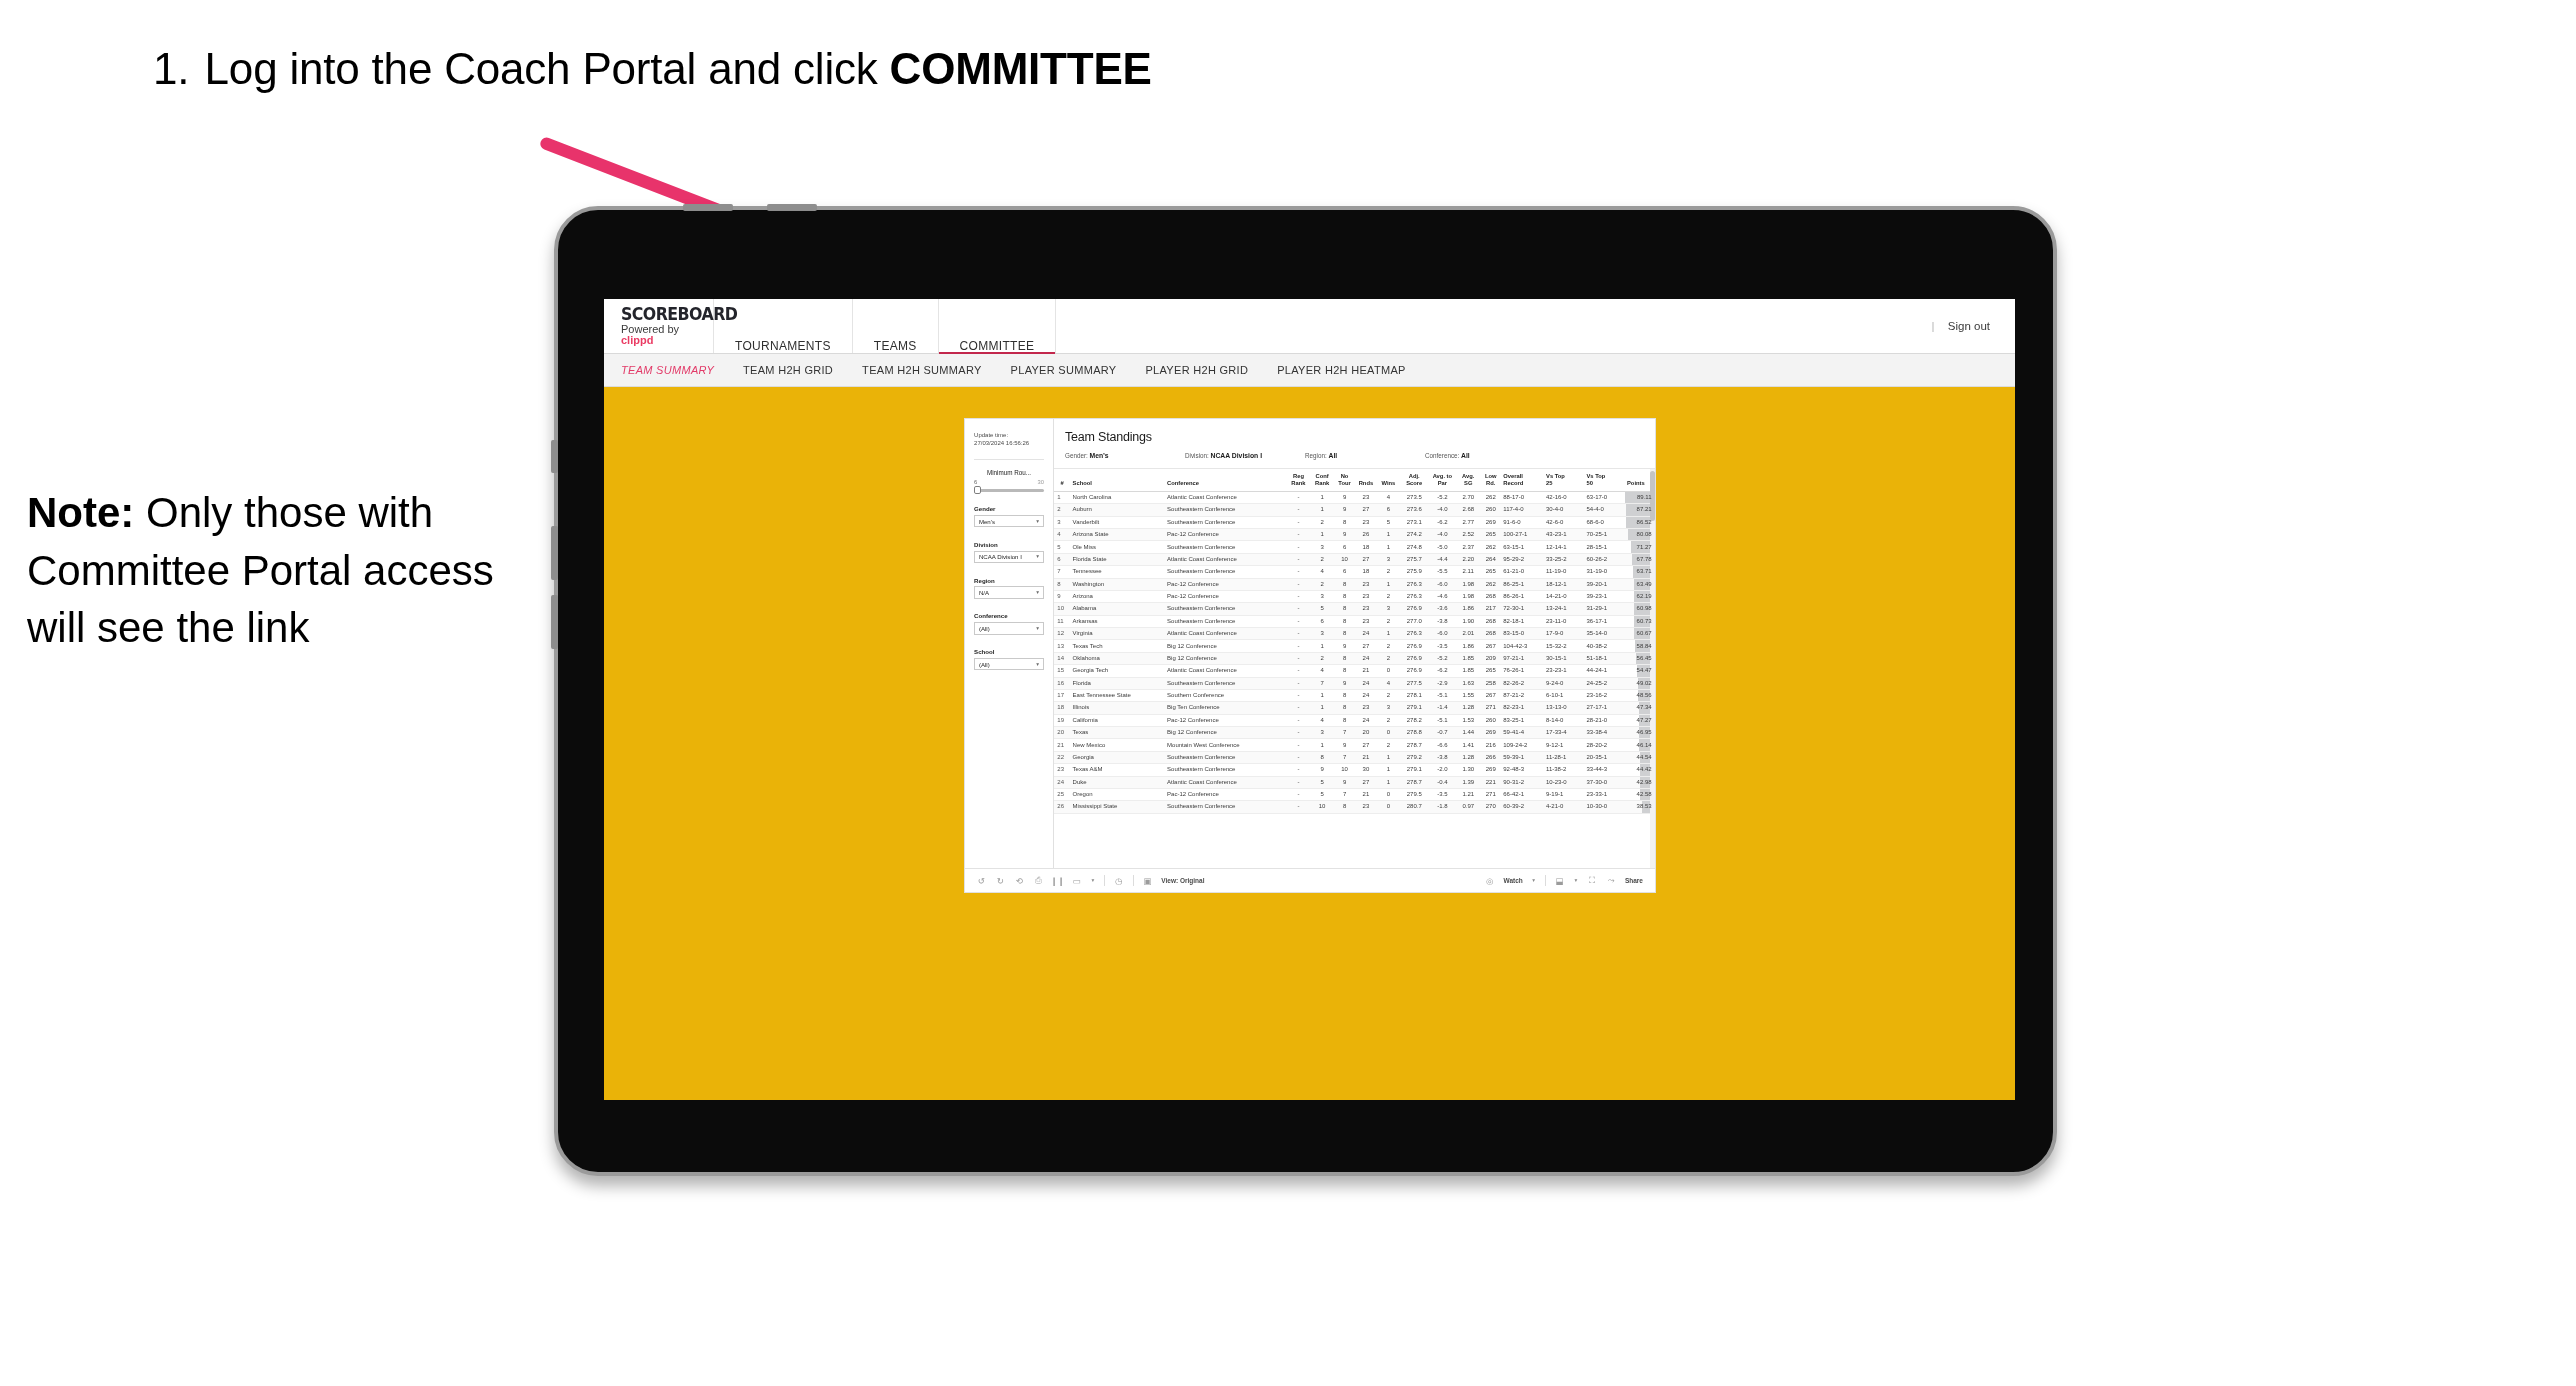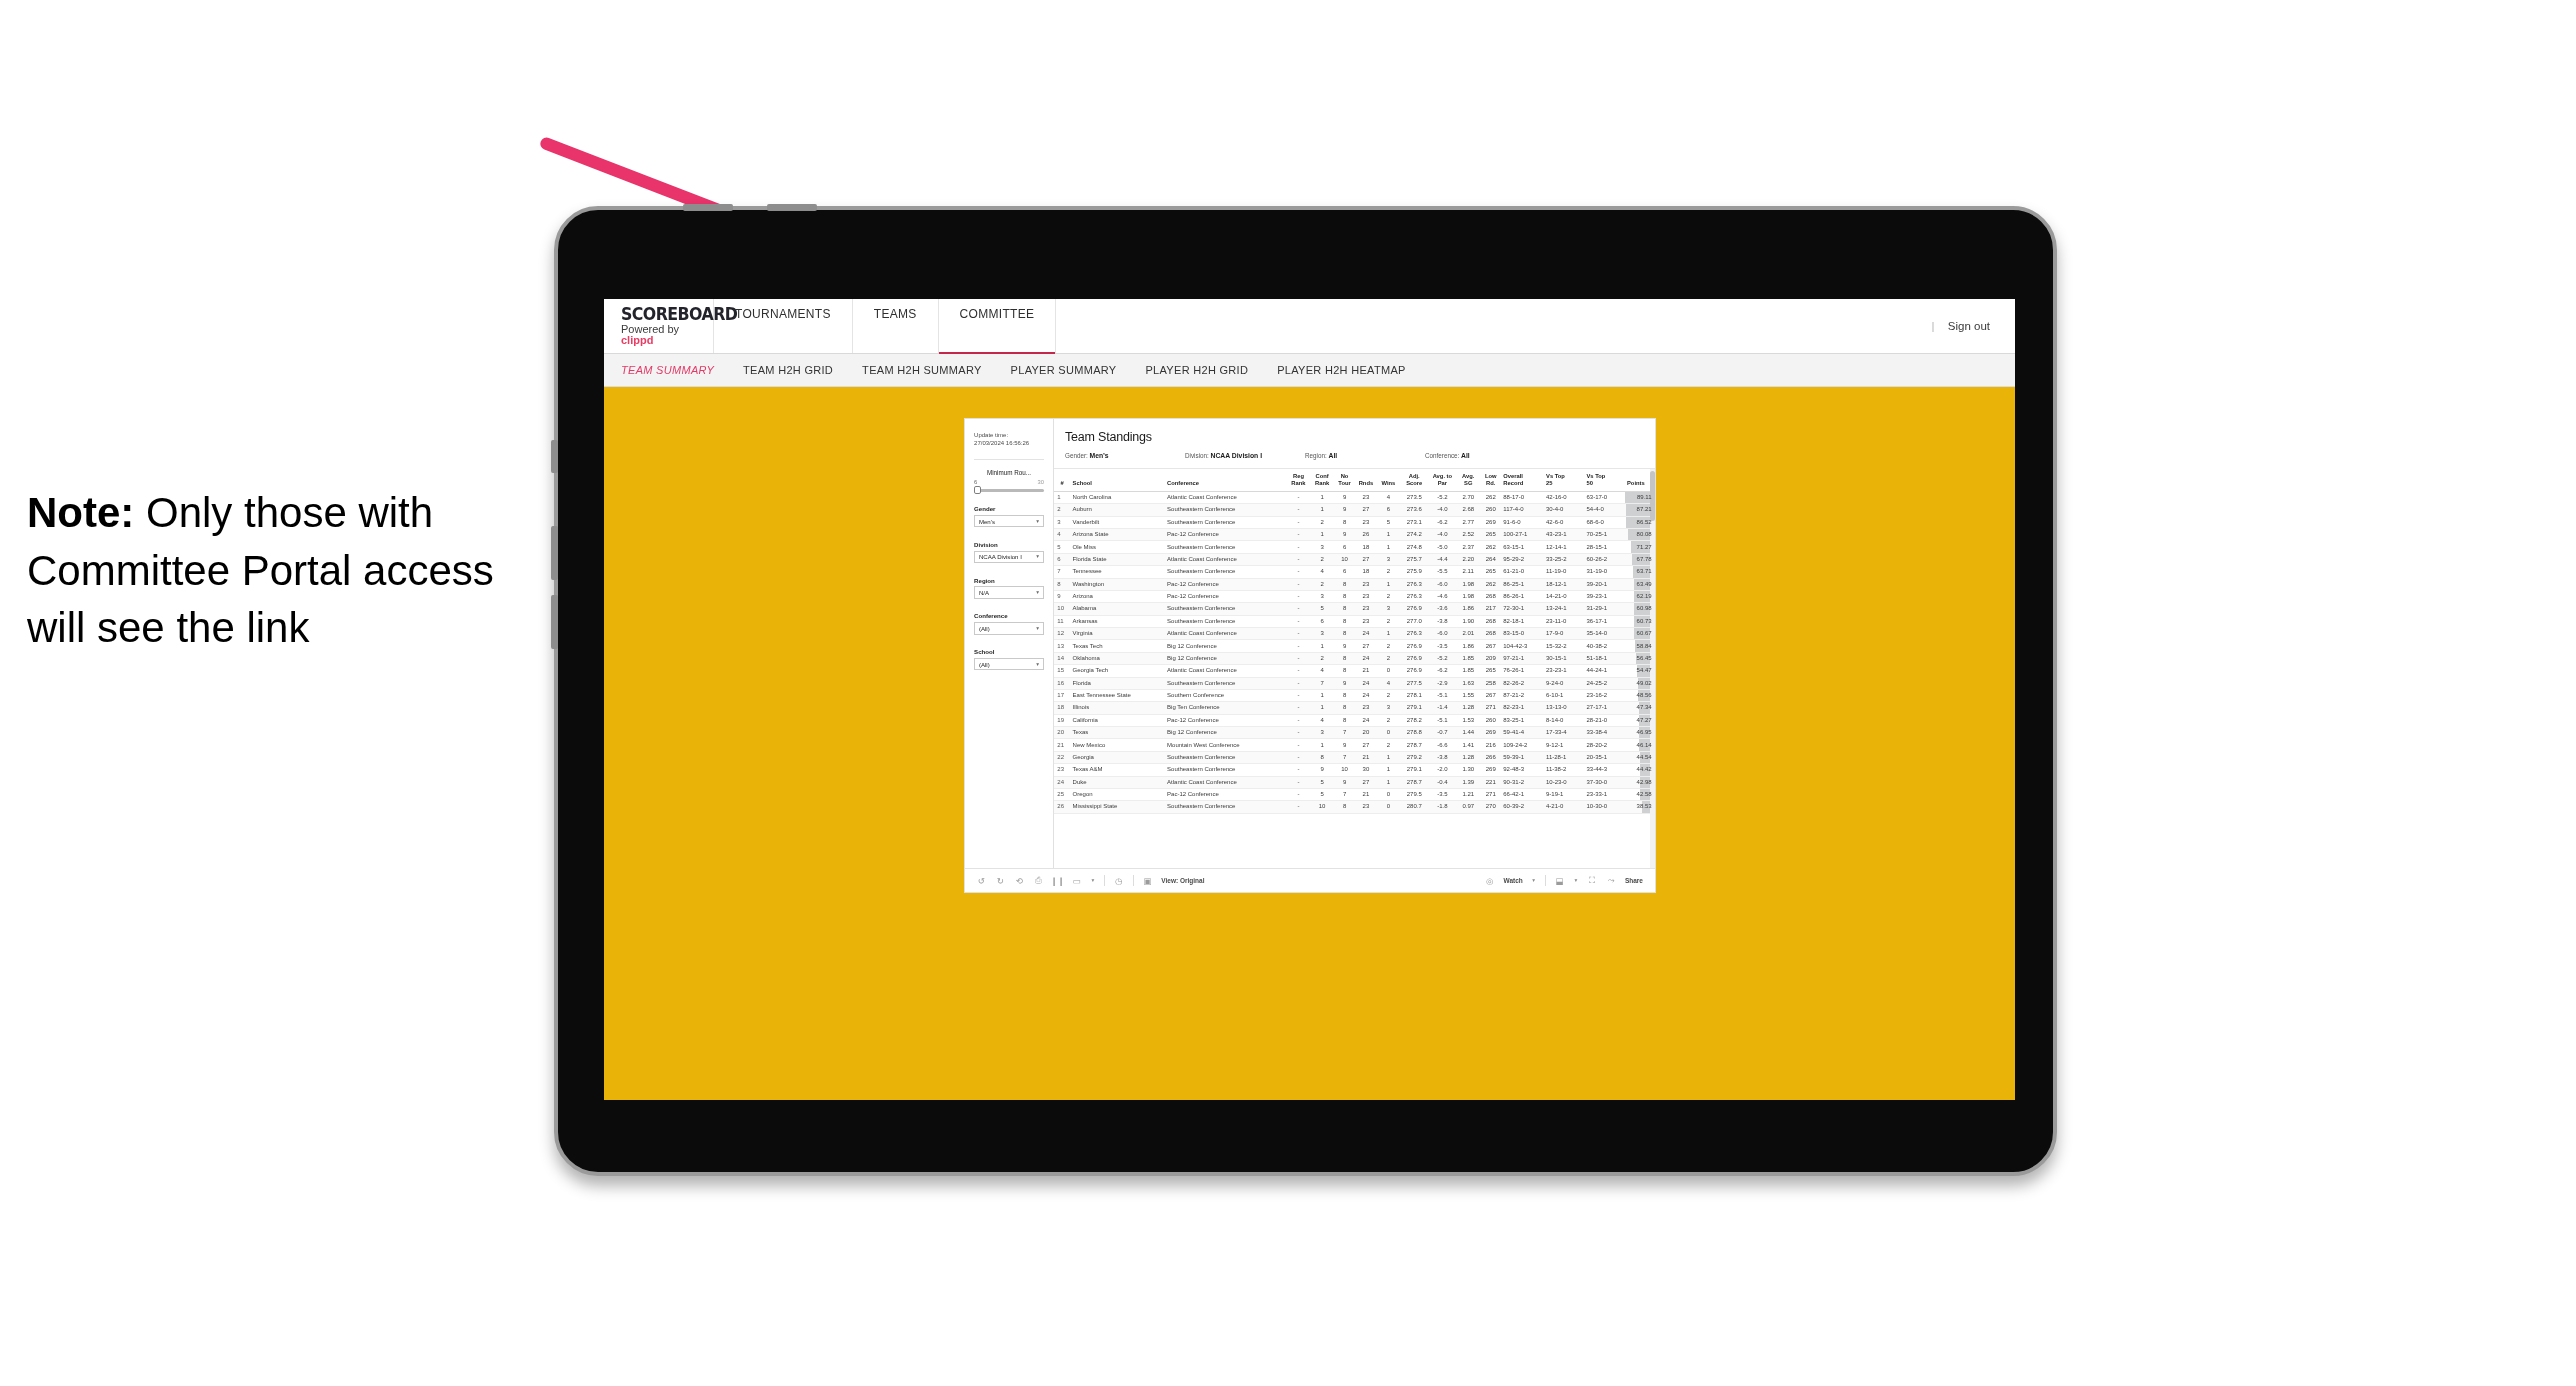--- a/index.html
+++ b/index.html
@@ -74,22 +74,22 @@
     line-height: 1;
   }
   #logo-sub { font-size: 11px; color: #3a3a3a; margin-top: 1.9px; line-height: 1; }
   #logo-sub .brand { color: #ea3b63; font-weight: bold; }
 
   .topnav {
     display: flex; align-items: center;
     font-size: 12px; color: #2f2f2f; letter-spacing: 0.3px;
   }
   .topnav .item {
-    padding: 8px 21px; height: 100%;
-    display: flex; align-items: flex-start;
+    padding: 0 21px; height: 100%;
+    display: flex; align-items: flex-end;
     border-right: 1px solid #e4e4e4;
     position: relative;
   }
   .topnav .item.first { border-left: none; }
   .topnav .item.active::after {
     content: ""; position: absolute; left: 0; right: 0; bottom: -1px;
     height: 2.4px; background: #c2274c;
   }
   #signout-wrap {
     margin-left: auto; display: flex; align-items: center;
@@ -214,20 +214,23 @@
   #tb-toolbar .vsep { width: 1px; height: 10.5px; background: #dcdcdc; }
   #tb-toolbar .lbl { color: #4a4a4a; font-weight: bold; font-size: 6.5px; }
   #tb-toolbar .right { margin-left: auto; display: flex; align-items: center; gap: 8.6px; }
   .caret-sm { font-size: 4.8px; color: #8a8a8a; }
 </style>
 </head>
 <body>
 
 <div id="slide">
 
+  <div id="step-title">
+    <span class="num">1.</span><span>Log into the Coach Portal and click </span><span class="strong">COMMITTEE</span>
+  </div>
 
   <div id="note-block">
     <span class="note-lead">Note:</span><span> Only those with Committee Portal access will see the link</span>
   </div>
 
   <svg id="arrow" viewBox="0 0 2687 1446">
     <line x1="570" y1="150" x2="1005" y2="318" stroke="#e8336b" stroke-width="13" stroke-linecap="round"></line>
     <polygon points="1040,333 968,303 1000,292 998,258" fill="#e8336b"></polygon>
   </svg>
 

